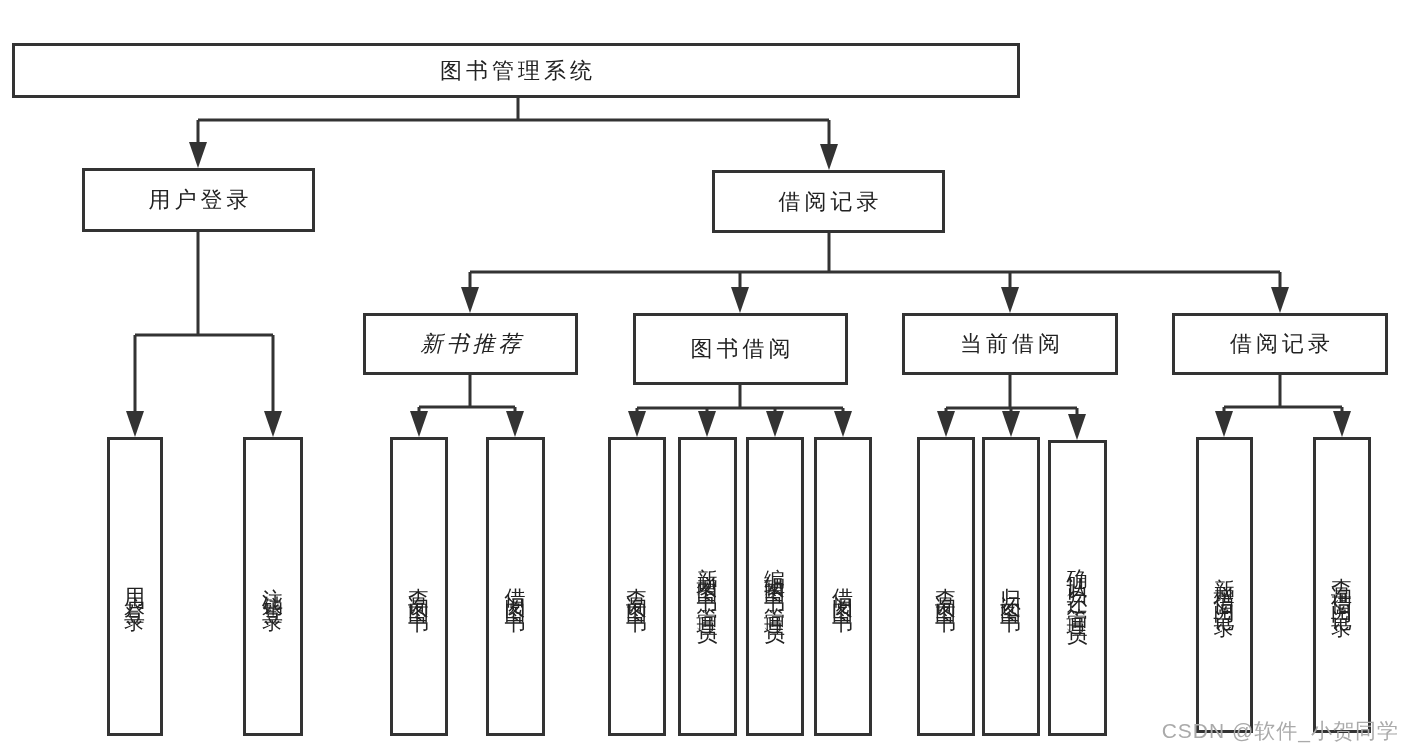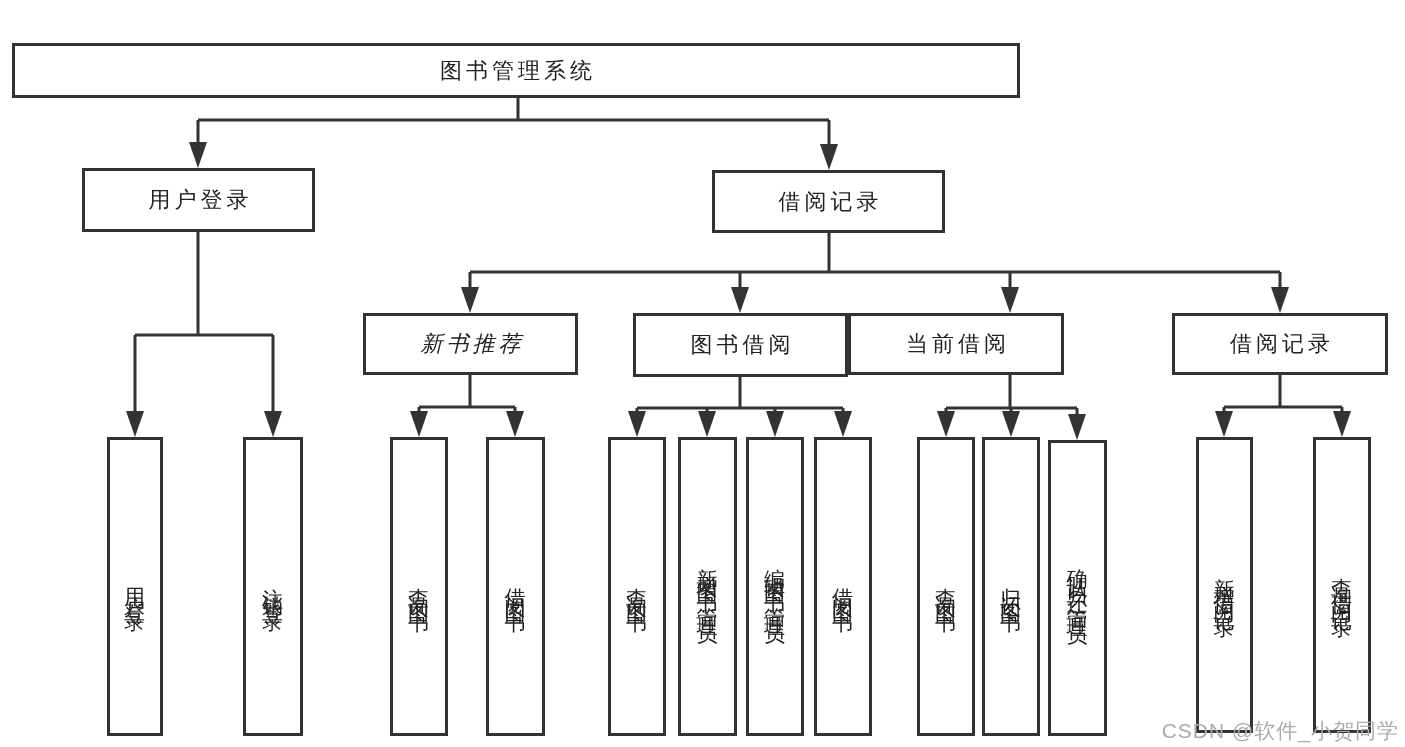--- a/index.html
+++ b/index.html
@@ -113,24 +113,24 @@
   <div class="node hbox" style="left:82px; top:168px; width:233px; height:64px;">
     <span>用户登录</span>
   </div>
   <div class="node hbox" style="left:712px; top:170px; width:233px; height:63px;">
     <span>借阅记录</span>
   </div>
 
   <div class="node hbox" style="left:363px; top:313px; width:215px; height:62px;font-style:italic;">
     <span>新书推荐</span>
   </div>
-  <div class="node hbox" style="left:633px; top:313px; width:215px; height:64px;">
+  <div class="node hbox" style="left:633px; top:313px; width:215px; height:72px;">
     <span>图书借阅</span>
   </div>
-  <div class="node hbox" style="left:848px; top:313px; width:216px; height:62px;">
+  <div class="node hbox" style="left:902px; top:313px; width:216px; height:62px;">
     <span>当前借阅</span>
   </div>
   <div class="node hbox" style="left:1172px; top:313px; width:216px; height:62px;">
     <span>借阅记录</span>
   </div>
 
   <div class="node vbox" style="left:107px; top:437px; width:56px; height:299px;">
     <span>用户登录</span>
   </div>
   <div class="node vbox" style="left:243px; top:437px; width:60px; height:299px;">

